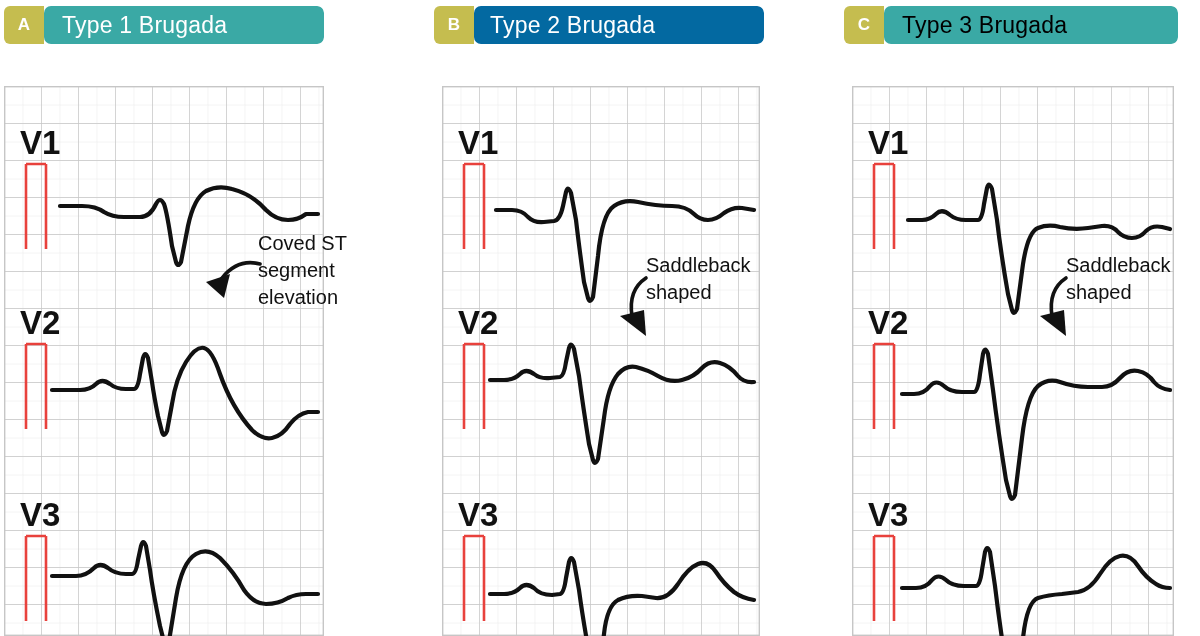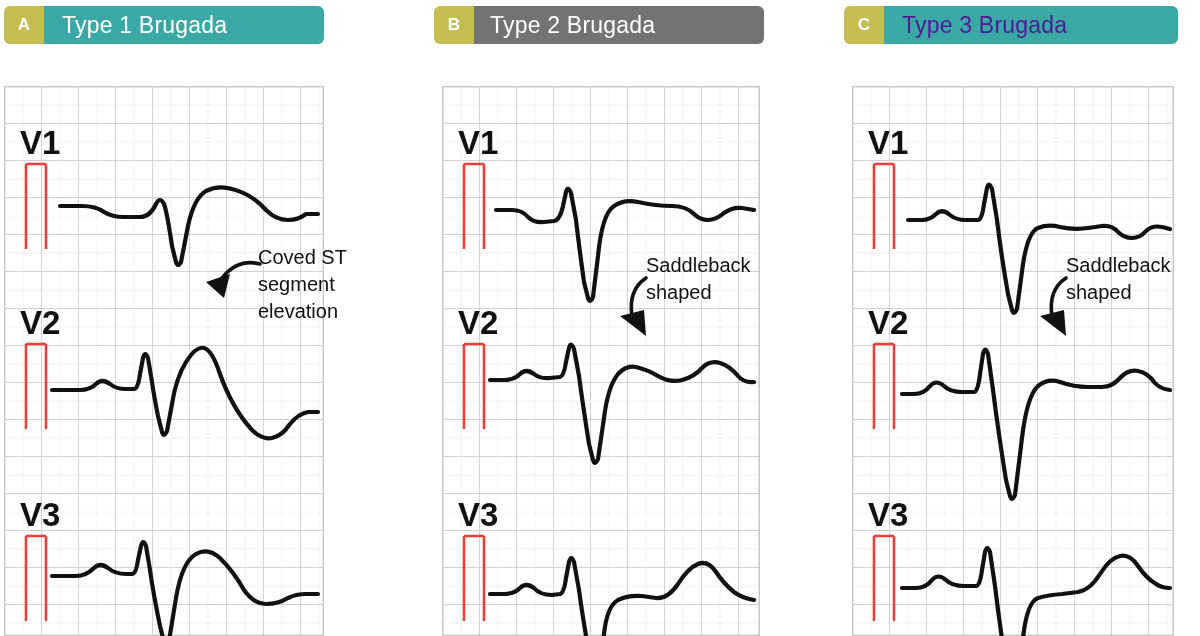--- a/index.html
+++ b/index.html
@@ -35,20 +35,21 @@
     font-size: 17px; font-weight: bold;
     letter-spacing: 0.2px;
   }
   .banner-title {
     flex: 1;
     display: flex; align-items: center;
     padding-left: 18px;
     color: #ffffff;
     font-size: 23px; font-weight: normal;
     letter-spacing: 0.2px;
+    border-radius: 7px;
   }
 
   
   .strip { position: absolute; font-weight: bold; }
   .strip svg { display: block; }
 
   
   .annotation {
     position: absolute;
     font-size: 20px; line-height: 1.35;
@@ -110,30 +111,30 @@
       </svg>
     </div>
 
     <div class="strip" style="left:186px; top:252px;">
       <svg width="80" height="72" viewBox="0 0 80 72" xmlns="http://www.w3.org/2000/svg">
         <path d="M 74 12 Q 52 6 36 26" fill="none" stroke="#111" stroke-width="3.6" stroke-linecap="round"></path>
         <path d="M 38 46 L 20 30 L 44 22 Z" fill="#111"></path>
       </svg>
     </div>
 
-    <div class="annotation" style="left: 258px; top: 244px; width: 130px; color: rgb(17, 17, 17);">Coved ST
+    <div class="annotation" style="left: 258px; top: 230px; width: 130px; color: rgb(17, 17, 17);">Coved ST
 segment
 elevation</div>
   </div>
 
   <div class="panel panel-b">
 
     <div class="banner banner-b">
       <div class="banner-letter" style="background: rgb(197, 189, 79); color: rgb(255, 255, 255);">B</div>
-      <div class="banner-title" style="background: #737373; color: rgb(255, 255, 255); padding-left: 16px;">Type 2 Brugada</div>
+      <div class="banner-title" style="background: #0369a1; color: rgb(255, 255, 255); padding-left: 16px;">Type 2 Brugada</div>
     </div>
 
     <div class="strip" style="left:12px; top:86px;">
       <svg width="318" height="550" viewBox="0 0 318 550" xmlns="http://www.w3.org/2000/svg">
         <defs>
           <pattern id="gridMinorB" width="18.5" height="18.5" patternUnits="userSpaceOnUse">
             <path d="M 18.5 0 L 0 0 0 18.5" fill="none" stroke="#e9e9e9" stroke-width="1"></path>
           </pattern>
           <pattern id="gridMajorB" width="37" height="37" patternUnits="userSpaceOnUse">
             <rect width="37" height="37" fill="url(#gridMinorB)"></rect>
@@ -180,21 +181,21 @@
     </div>
 
     <div class="annotation" style="left: 216px; top: 252px; width: 150px; color: rgb(17, 17, 17);">Saddleback
 shaped</div>
   </div>
 
   <div class="panel panel-c">
 
     <div class="banner banner-c">
       <div class="banner-letter" style="background: rgb(197, 189, 79); color: rgb(255, 255, 255);">C</div>
-      <div class="banner-title" style="background: rgb(58, 169, 165); color: #4c1d95;">Type 3 Brugada</div>
+      <div class="banner-title" style="background: rgb(58, 169, 165); color: #000000;">Type 3 Brugada</div>
     </div>
 
     <div class="strip" style="left:12px; top:86px;">
       <svg width="322" height="550" viewBox="0 0 322 550" xmlns="http://www.w3.org/2000/svg">
         <defs>
           <pattern id="gridMinorC" width="18.5" height="18.5" patternUnits="userSpaceOnUse">
             <path d="M 18.5 0 L 0 0 0 18.5" fill="none" stroke="#e9e9e9" stroke-width="1"></path>
           </pattern>
           <pattern id="gridMajorC" width="37" height="37" patternUnits="userSpaceOnUse">
             <rect width="37" height="37" fill="url(#gridMinorC)"></rect>

